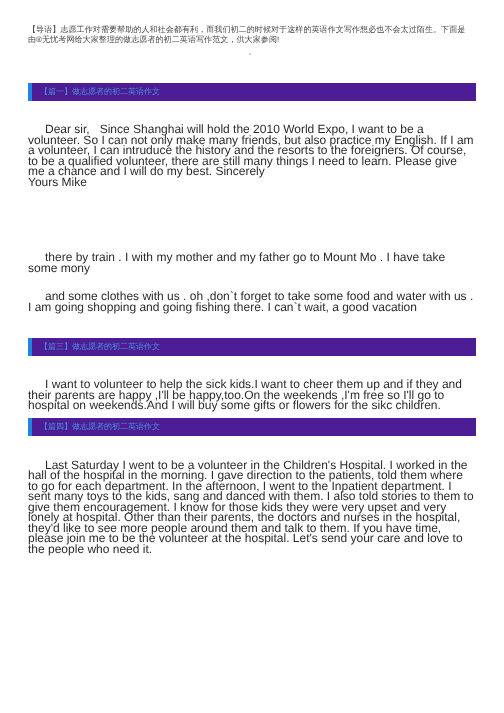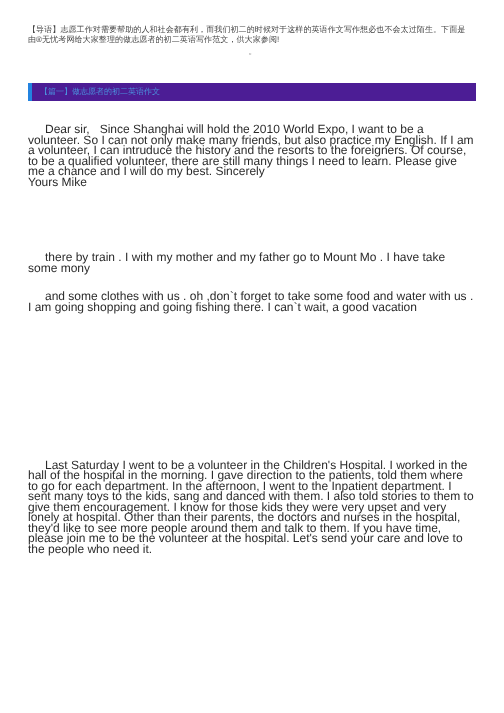--- a/index.html
+++ b/index.html
@@ -43,16 +43,25 @@
   <div class="sec-head" style="top:83px">
     <span class="bar"></span>
     <span class="t">【篇一】做志愿者的初二英语作文</span>
   </div>
   <div class="body-p" style="top:124px">Dear sir,   Since Shanghai will hold the 2010 World Expo, I want to be a volunteer. So I can not only make many friends, but also practice my English. If I am a volunteer, I can intruduce the history and the resorts to the foreigners. Of course, to be a qualified volunteer, there are still many things I need to learn. Please give me a chance and I will do my best. Sincerely
 Yours Mike</div>
 
   <div class="body-p" style="top:291px">and some clothes with us . oh ,don`t forget to take some food and water with us . I am going shopping and going fishing there. I can`t wait, a good vacation</div>
   <div class="body-p" style="top:252px">there by train . I with my mother and my father go to Mount Mo . I have take some mony</div>
 
+  <div class="sec-head" style="top:338px">
+    <span class="bar"></span>
+    <span class="t">【篇三】做志愿者的初二英语作文</span>
+  </div>
+  <div class="body-p" style="top:379px">I want to volunteer to help the sick kids.I want to cheer them up and if they and their parents are happy ,I'll be happy,too.On the weekends ,I'm free so I'll go to hospital on weekends.And I will buy some gifts or flowers for the sikc children.</div>
 
+  <div class="sec-head" style="top:418px">
+    <span class="bar"></span>
+    <span class="t">【篇四】做志愿者的初二英语作文</span>
+  </div>
   <div class="body-p" style="top:459.5px">Last Saturday I went to be a volunteer in the Children's Hospital. I worked in the hall of the hospital in the morning. I gave direction to the patients, told them where to go for each department. In the afternoon, I went to the Inpatient department. I sent many toys to the kids, sang and danced with them. I also told stories to them to give them encouragement. I know for those kids they were very upset and very lonely at hospital. Other than their parents, the doctors and nurses in the hospital, they'd like to see more people around them and talk to them. If you have time, please join me to be the volunteer at the hospital. Let's send your care and love to the people who need it.</div>
 
 </div>
 
 </body></html>

